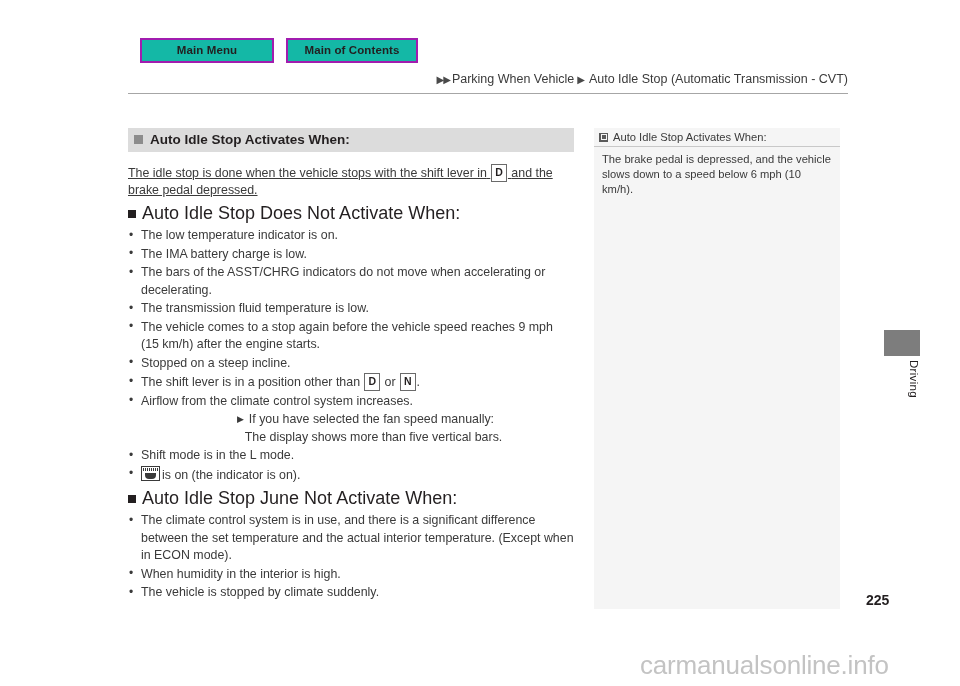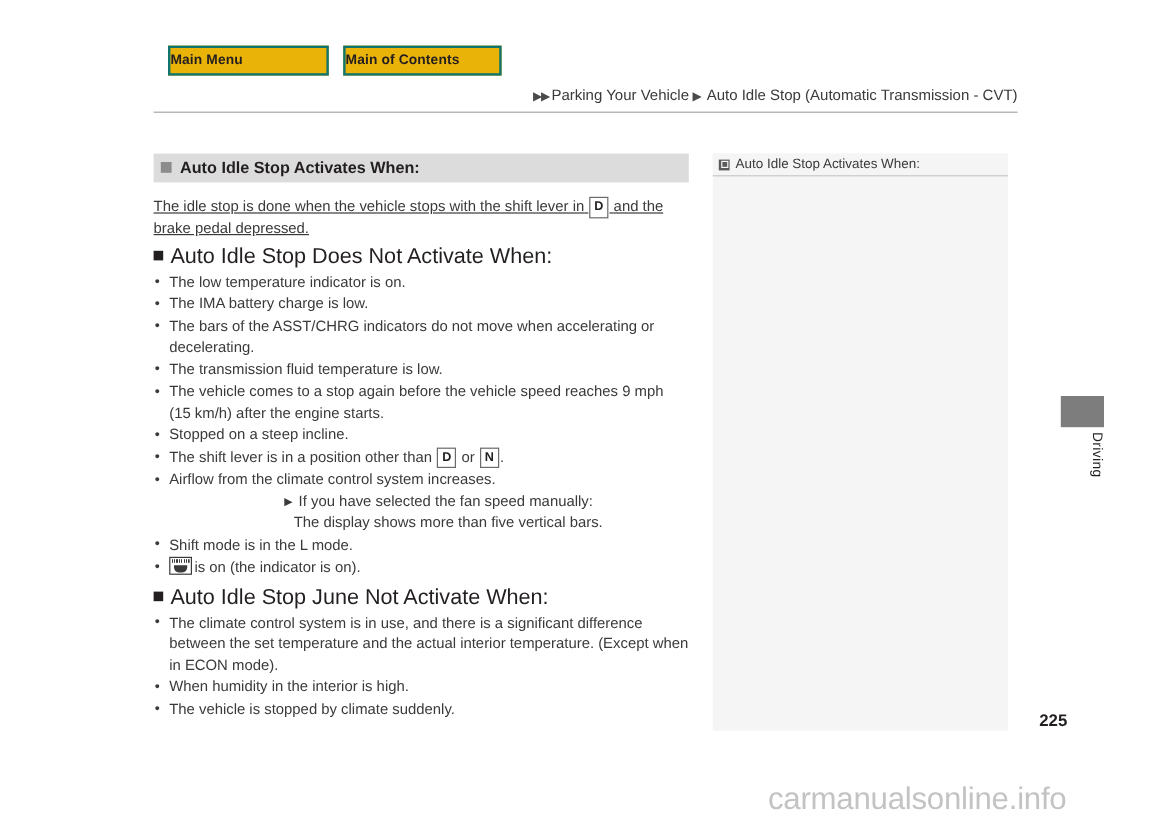--- a/index.html
+++ b/index.html
@@ -18,26 +18,26 @@
 
   
   .navbar {
     position: absolute;
     left: 140px;
     top: 38px;
     display: flex;
     gap: 12px;
   }
   .nav-btn {
-    border: 2px solid #0f766e;
-    background: #eab308;
+    border: 2px solid #a21caf;
+    background: #14b8a6;
     font-size: 11.5px;
     font-weight: bold;
     color: #231f20;
-    text-align: left;
+    text-align: center;
     padding: 4px 0 5px 0;
     letter-spacing: 0.1px;
     cursor: pointer;
     font-family: "Liberation Sans", sans-serif;
   }
   .nav-btn.main-menu { width: 130px; }
   .nav-btn.toc { width: 128px; }
 
   
   .breadcrumb {
@@ -286,21 +286,21 @@
 </style>
 </head>
 <body>
 
 <div class="navbar">
   <div class="nav-btn main-menu">Main Menu</div>
   <div class="nav-btn toc">Main of Contents</div>
 </div>
 
 <div class="breadcrumb">
-  <span class="arrow">▶▶</span><span>Parking Your Vehicle</span><span class="arrow-mid">▶</span><span>Auto Idle Stop (Automatic Transmission - CVT)</span>
+  <span class="arrow">▶▶</span><span>Parking When Vehicle</span><span class="arrow-mid">▶</span><span>Auto Idle Stop (Automatic Transmission - CVT)</span>
 </div>
 <div class="rule-top"></div>
 
 <div class="main-col">
 
   <div class="sec-head">
     <span class="sq"></span>
     <span>Auto Idle Stop Activates When:</span>
   </div>
 
@@ -352,20 +352,21 @@
     <li>The vehicle is stopped by climate suddenly.</li>
   </ul>
 
 </div>
 
 <div class="side-panel">
   <div class="side-head">
     <span class="side-icon"></span>
     <span>Auto Idle Stop Activates When:</span>
   </div>
+  <div class="side-body">The brake pedal is depressed, and the vehicle slows down to a speed below 6 mph (10 km/h).</div>
 </div>
 
 <div class="edge-tab"></div>
 <div class="edge-label">Driving</div>
 
 <div class="page-num">225</div>
 
 <div class="watermark">carmanualsonline.info</div>
 
 </body></html>

